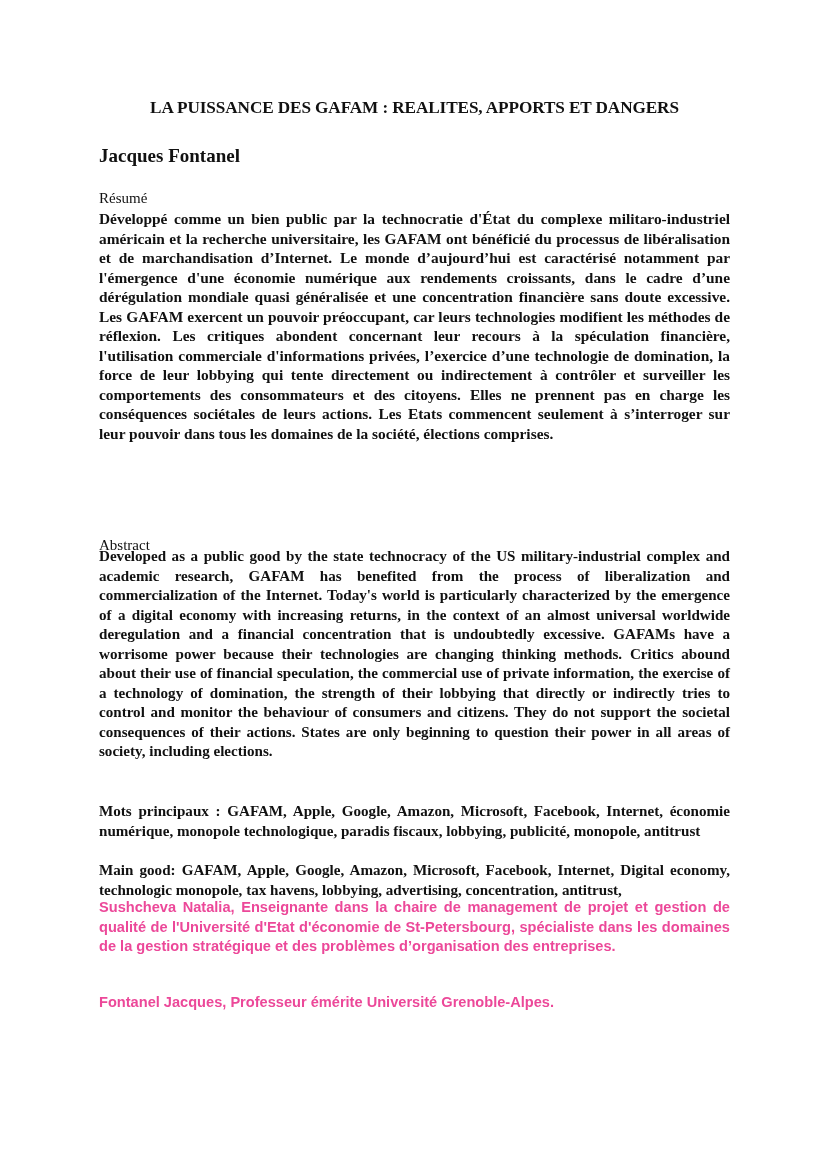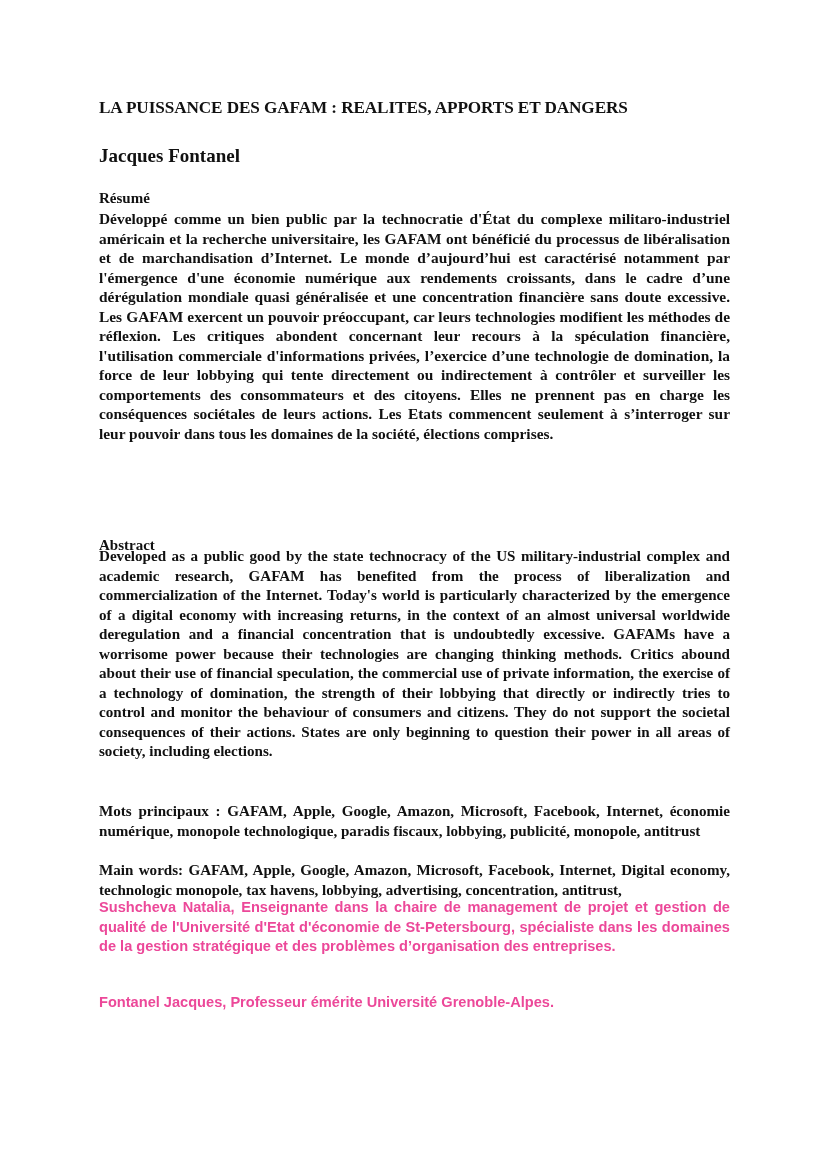--- a/index.html
+++ b/index.html
@@ -19,40 +19,41 @@
       position: absolute;
       left: 99px;
       top: 0;
       width: 631px;
     }
     .title {
       position: absolute;
       top: 98px;
       left: 0;
       width: 631px;
+      text-align: center;
       font-weight: bold;
       font-size: 17.2px;
       letter-spacing: -0.1px;
       white-space: nowrap;
     }
     .authors {
       position: absolute;
       top: 144px;
       left: 0;
       width: 631px;
       text-align: left;
       font-weight: bold;
       font-size: 19px;
       line-height: 23px;
     }
     .authors div { white-space: nowrap; }
     .heading {
       position: absolute;
       left: 0;
-      font-weight: bold;
+      font-weight: normal;
       font-size: 15px;
       line-height: 19.6px;
     }
     .para {
       position: absolute;
       left: 0;
       width: 631px;
       text-align: justify;
       font-size: 15.4px;
       line-height: 19.55px;
@@ -82,17 +83,17 @@
     <div>Jacques Fontanel</div>
   </div>
 
   <div class="heading" style="top:189px;">Résumé</div>
   <div class="para" style="top:209px;">Développé comme un bien public par la technocratie d'État du complexe militaro-industriel américain et la recherche universitaire, les GAFAM ont bénéficié du processus de libéralisation et de marchandisation d’Internet. Le monde d’aujourd’hui est caractérisé notamment par l'émergence d'une économie numérique aux rendements croissants, dans le cadre d’une dérégulation mondiale quasi généralisée et une concentration financière sans doute excessive. Les GAFAM exercent un pouvoir préoccupant, car leurs technologies modifient les méthodes de réflexion. Les critiques abondent concernant leur recours à la spéculation financière, l'utilisation commerciale d'informations privées, l’exercice d’une technologie de domination, la force de leur lobbying qui tente directement ou indirectement à contrôler et surveiller les comportements des consommateurs et des citoyens. Elles ne prennent pas en charge les conséquences sociétales de leurs actions. Les Etats commencent seulement à s’interroger sur leur pouvoir dans tous les domaines de la société, élections comprises.</div>
 
   <div class="heading" style="top:502px;margin-top:34px;">Abstract</div>
   <div class="para bold" style="top:503px;">Developed as a public good by the state technocracy of the US military-industrial complex and academic research, GAFAM has benefited from the process of liberalization and commercialization of the Internet. Today's world is particularly characterized by the emergence of a digital economy with increasing returns, in the context of an almost universal worldwide deregulation and a financial concentration that is undoubtedly excessive. GAFAMs have a worrisome power because their technologies are changing thinking methods. Critics abound about their use of financial speculation, the commercial use of private information, the exercise of a technology of domination, the strength of their lobbying that directly or indirectly tries to control and monitor the behaviour of consumers and citizens. They do not support the societal consequences of their actions. States are only beginning to question their power in all areas of society, including elections.</div>
 
   <div class="para bold" style="top:758px;">Mots principaux : GAFAM, Apple, Google, Amazon, Microsoft, Facebook, Internet, économie numérique, monopole technologique, paradis fiscaux, lobbying, publicité, monopole, antitrust</div>
-  <div class="para bold" style="top:817px;">Main words: GAFAM, Apple, Google, Amazon, Microsoft, Facebook, Internet, Digital economy, technologic monopole, tax havens, lobbying, advertising, concentration, antitrust,</div>
+  <div class="para bold" style="top:817px;">Main good: GAFAM, Apple, Google, Amazon, Microsoft, Facebook, Internet, Digital economy, technologic monopole, tax havens, lobbying, advertising, concentration, antitrust,</div>
 
   <div class="sans" style="top:898px;">Sushcheva Natalia, Enseignante dans la chaire de management de projet et gestion de qualité de l'Université d'Etat d'économie de St-Petersbourg, spécialiste dans les domaines de la gestion stratégique et des problèmes d’organisation des entreprises.</div>
   <div class="sans" style="top:993px;">Fontanel Jacques, Professeur émérite Université Grenoble-Alpes.</div>
 </div>
 
 </body></html>

